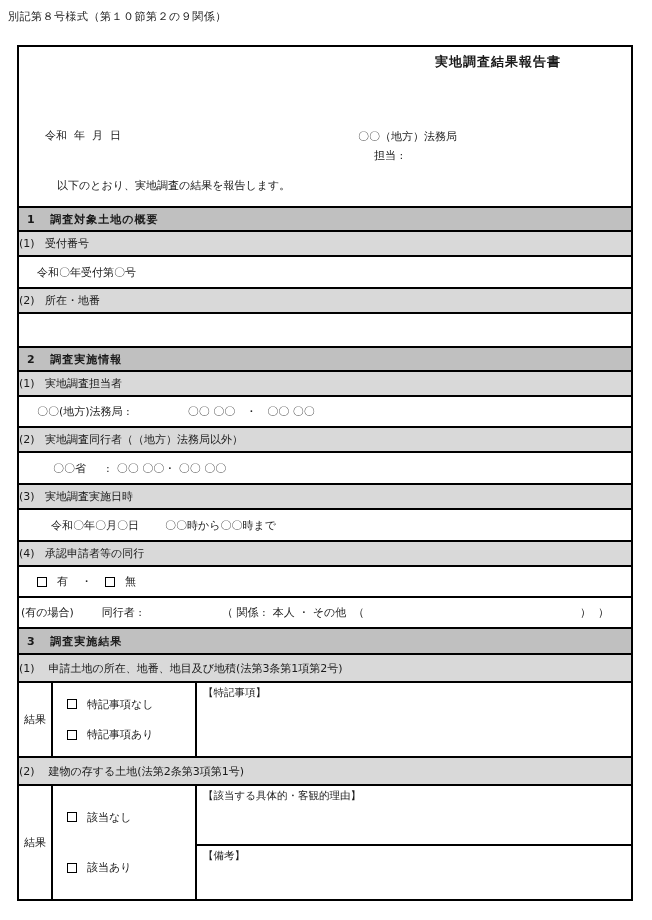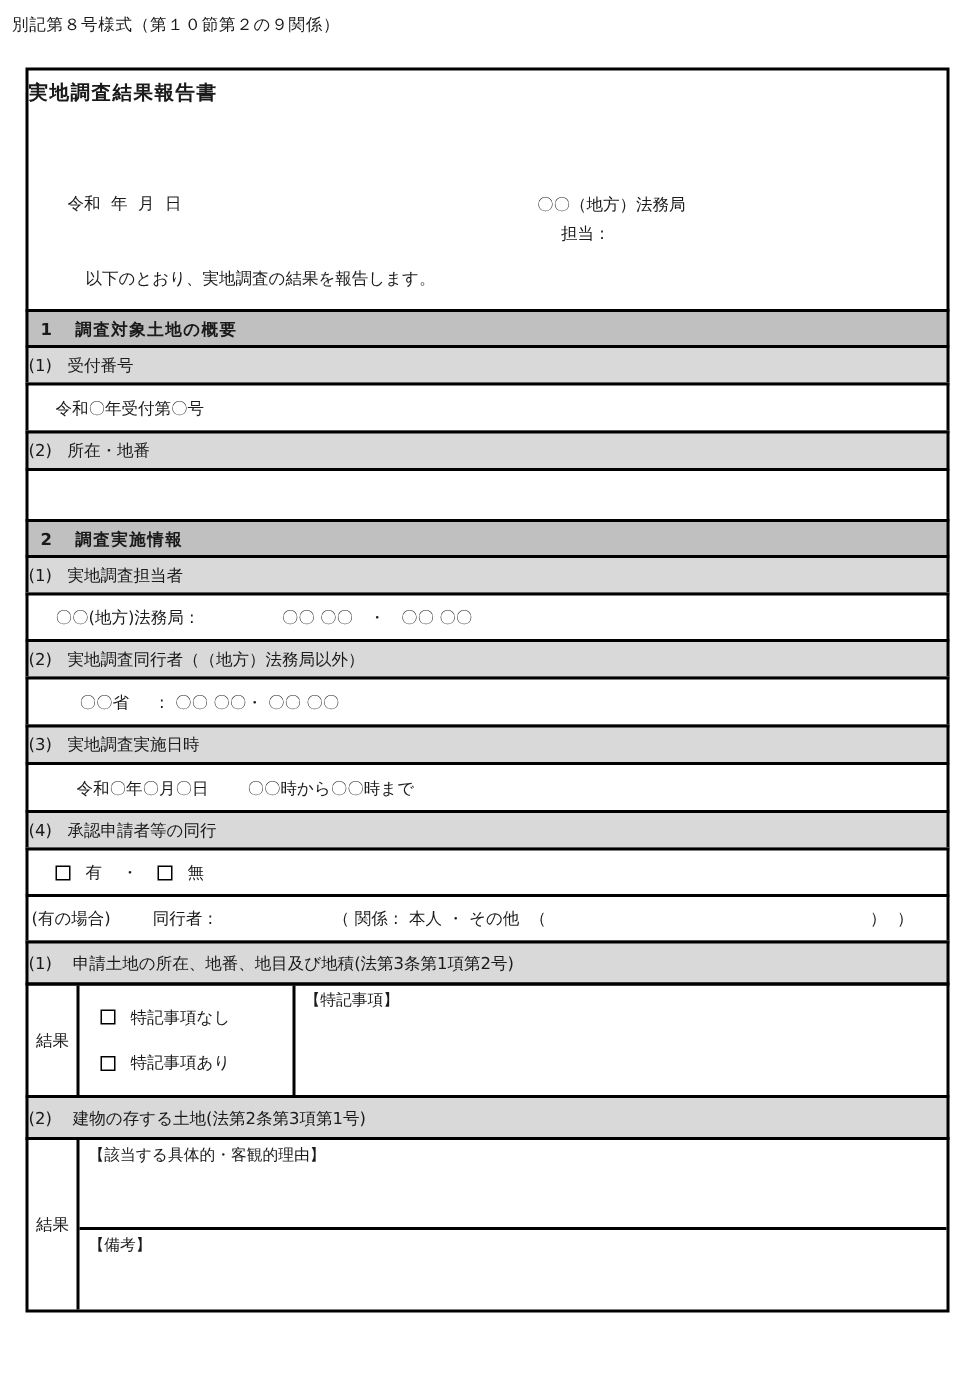--- a/index.html
+++ b/index.html
@@ -29,21 +29,21 @@
   }
   .blk{
     border:2px solid var(--border);
     width:100%;
     position:relative;
   }
   .blk + .blk{margin-top:-2px;}
   .box1{height:163px;}
   .box1 .title{
     position:absolute;top:6px;left:0;right:70px;
-    text-align:left;font-weight:bold;font-size:13px;letter-spacing:1px;
+    text-align:right;font-weight:bold;font-size:13px;letter-spacing:1px;
   }
   .box1 .date-line{position:absolute;left:26px;top:81px;}
   .box1 .office-block{position:absolute;left:339px;top:80px;line-height:19px;}
   .box1 .contact-line{padding-left:16px;}
   .box1 .intro{position:absolute;left:38px;top:131px;}
   .bar-dark{
     background:var(--bar-dark);
     height:26px;
     display:flex;align-items:center;
     font-weight:bold;font-size:11px;letter-spacing:1px;
@@ -164,20 +164,23 @@
       <span class="t">無</span>
     </span>
   </div>
   <div class="blk row-white h33">
     <span class="t ml2">(有の場合)</span>
     <span class="t ml28">同行者 :</span>
     <span class="t ml80">（ 関係 :  本人 ・ その他  （</span>
     <span class="t close-paren">）  ）</span>
   </div>
 
+  <div class="blk bar-dark h28">
+    <span class="t">3   調査実施結果</span>
+  </div>
   <div class="blk bar-light h30">
     <span class="t">(1)    申請土地の所在、地番、地目及び地積(法第3条第1項第2号)</span>
   </div>
   <div class="blk tbl tbl1">
     <div class="cell-result">
       <span class="t">結果</span>
     </div>
     <div class="cell-checks">
       <span class="opt">
         <span class="cb"></span>
@@ -191,20 +194,30 @@
     <div class="cell-note">
       <span class="t">【特記事項】</span>
     </div>
   </div>
   <div class="blk bar-light h30">
     <span class="t">(2)    建物の存する土地(法第2条第3項第1号)</span>
   </div>
   <div class="blk tbl tbl2">
     <div class="cell-result">
       <span class="t">結果</span>
+    </div>
+    <div class="cell-checks">
+      <span class="opt">
+        <span class="cb"></span>
+        <span class="t">該当なし</span>
+      </span>
+      <span class="opt">
+        <span class="cb"></span>
+        <span class="t">該当あり</span>
+      </span>
     </div>
     <div class="cell-note-split">
       <div class="half-top">
         <span class="t">【該当する具体的・客観的理由】</span>
       </div>
       <div class="half-bottom">
         <span class="t">【備考】</span>
       </div>
     </div>
   </div>

